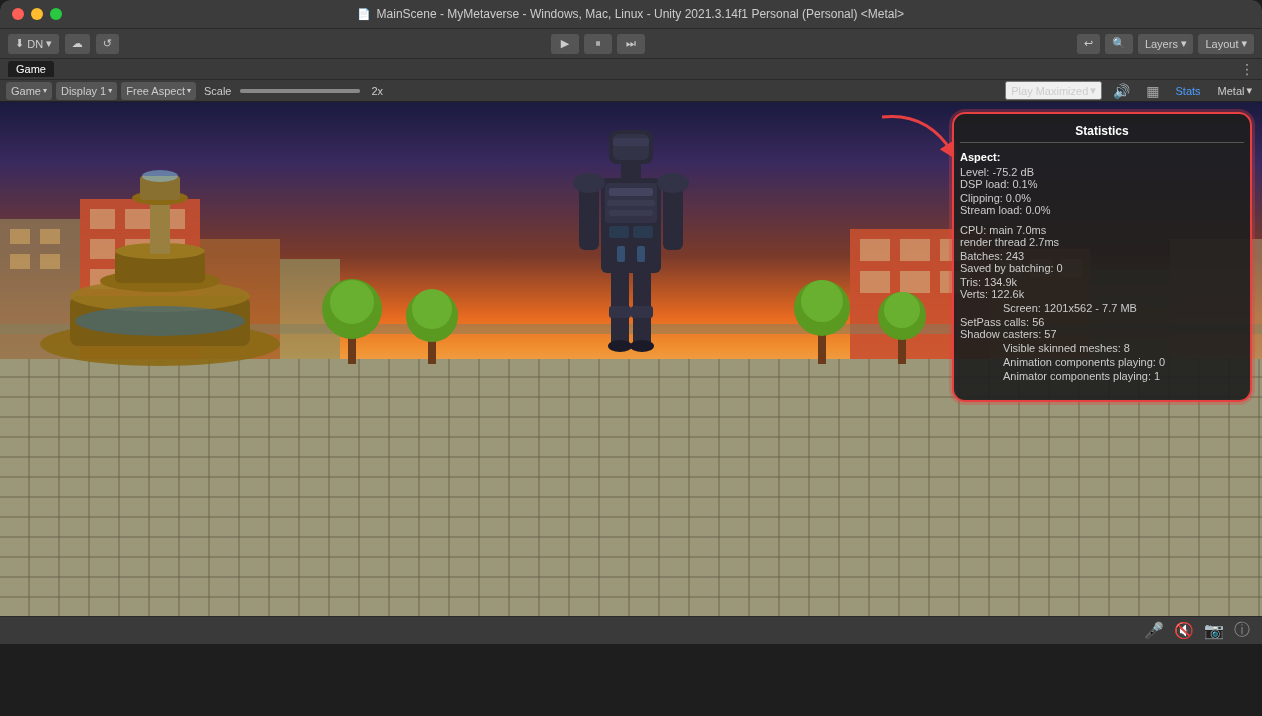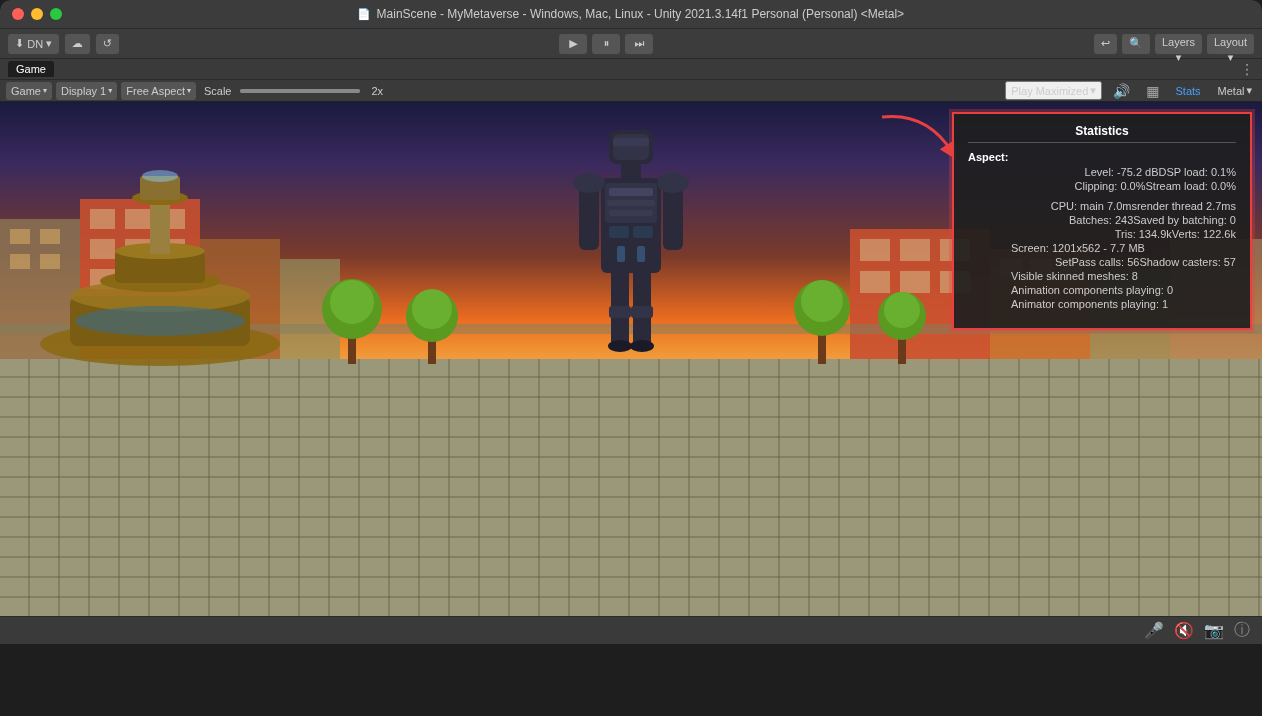--- a/index.html
+++ b/index.html
@@ -101,21 +101,20 @@
       border: none;
       border-radius: 3px;
       color: #ccc;
       font-size: 11px;
       padding: 2px 7px;
       cursor: pointer;
       display: flex;
       align-items: center;
       gap: 3px;
       height: 20px;
-      flex-direction: column;
     }
 
     
     .tab-bar {
       background: #3a3a3a;
       height: 22px;
       display: flex;
       align-items: center;
       padding: 0 8px;
       border-top: 1px solid #2a2a2a;
@@ -261,22 +260,22 @@
     }
 
     
     .stats-panel {
       position: absolute;
       top: 10px;
       right: 10px;
       width: 300px;
       background: rgba(30, 30, 30, 0.92);
       border: 2px solid #e84040;
-      border-radius: 0;
-      padding: 10px 14px;
+      border-radius: 13px;
+      padding: 10px 6px;
       box-shadow: 0 0 0 3px rgba(232, 64, 64, 0.3);
     }
     .stats-title {
       text-align: center;
       color: #ffffff;
       font-size: 12px;
       font-weight: 600;
       margin-bottom: 8px;
       padding-bottom: 4px;
       border-bottom: 1px solid #555;
@@ -285,22 +284,23 @@
       margin-bottom: 8px;
     }
     .stats-section-title {
       color: #ffffff;
       font-size: 11px;
       font-weight: 600;
       margin-bottom: 3px;
     }
     .stats-row {
       display: flex;
-      justify-content: flex-end;
+      justify-content: space-between;
       margin-bottom: 2px;
+      flex-direction: column;
     }
     .stats-left { color: #cccccc; font-size: 11px; }
     .stats-right { color: #cccccc; font-size: 11px; }
     .stats-fps {
       color: #ffffff;
       font-size: 11px;
       font-weight: bold;
       text-align: right;
     }
     .stats-full {

